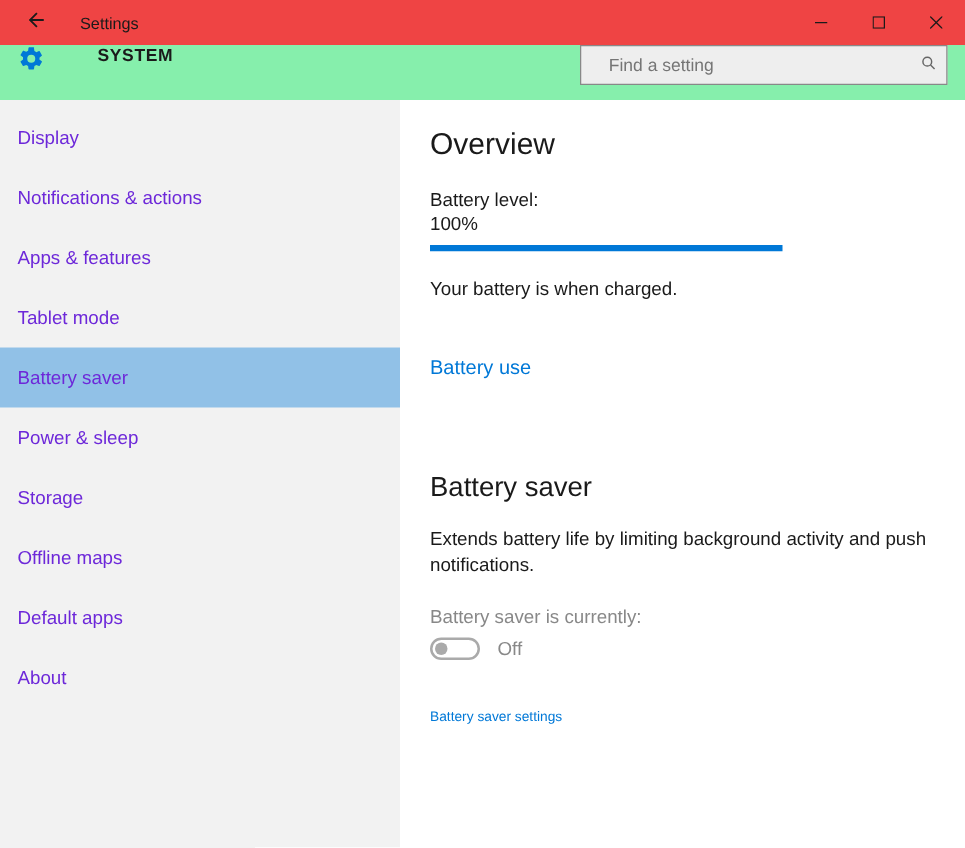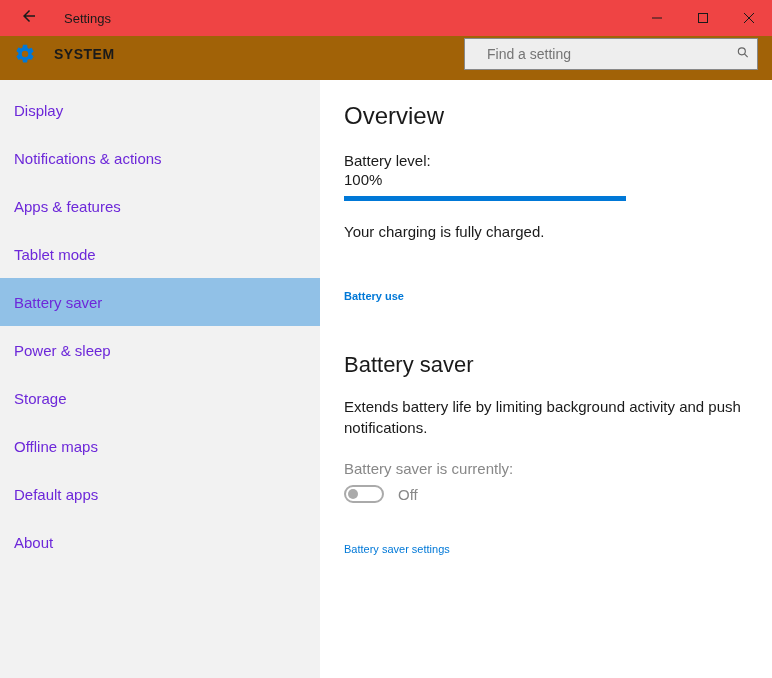--- a/index.html
+++ b/index.html
@@ -14,24 +14,25 @@
       padding-left: 20px;
     }
     .titlebar .back { width: 24px; font-size: 18px; color: #1a1a1a; cursor: pointer; }
     .titlebar .title { font-size: 13px; color: #1a1a1a; margin-left: 20px; }
     .titlebar .controls { margin-left: auto; display: flex; height: 100%; }
     .titlebar .controls .ctrl { width: 46px; display:flex; align-items:center; justify-content:center; cursor:pointer; font-size:12px; color:#1a1a1a;}
 
     
     .header {
       height: 44px;
-      background: #a16207;
+      background: #86efac;
       display: flex;
-      align-items: center;
+      align-items: flex-start;
       padding: 0 14px 8px 14px;
+      gap: 24px;
     }
     .gear { width: 22px; height: 22px; display:flex; align-items:center; justify-content:center; color:#0078d7;}
     .system-label { font-size: 14px; font-weight: 600; letter-spacing: 0.5px; margin-left: 18px; color:#1a1a1a;}
     .search-wrap { margin-left: auto; }
     .search {
       width: 294px;
       height: 32px;
       border: 1px solid #888;
       background: #eee;
       padding: 0 32px 0 22px;
@@ -78,21 +79,21 @@
     .content h1 { font-size: 24px; font-weight: 400; margin-bottom: 22px; }
     .content .label { font-size: 15px; margin-bottom: 2px; }
     .content .value { font-size: 15px; margin-bottom: 8px; }
     .progress {
       width: 282px;
       height: 5px;
       background: #0078d7;
       margin-bottom: 22px;
     }
     .content .status { font-size: 15px; margin-bottom: 46px; }
-    .link { color: #0078d7; font-size: 11px; cursor: pointer; margin-bottom: 40px; display:inline-block;font-weight:bold;}
+    .link { color: #0078d7; font-size: 16px; cursor: pointer; margin-bottom: 63px; display:inline-block;}
 
     .content h2 { font-size: 22px; font-weight: 400; margin-bottom: 18px; margin-top: 10px;}
     .content .desc { font-size: 15px; line-height: 1.4; margin-bottom: 22px; }
     .content .muted { color: #888; font-size: 15px; margin-bottom: 8px; }
 
     .toggle-row { display:flex; align-items:center; margin-bottom: 36px;}
     .toggle {
       width: 40px;
       height: 18px;
       border: 2px solid #aaa;
@@ -196,21 +197,21 @@
       <div class="sidebar-item">
         <span>About</span>
       </div>
     </div>
 
   <div class="content">
     <h1>Overview</h1>
     <div class="label">Battery level:</div>
     <div class="value">100%</div>
     <div class="progress"></div>
-    <div class="status">Your charging is fully charged.</div>
+    <div class="status">Your battery is when charged.</div>
     <span class="link">Battery use</span>
 
     <h2>Battery saver</h2>
     <div class="desc">Extends battery life by limiting background activity and push notifications.</div>
     <div class="muted">Battery saver is currently:</div>
     <div class="toggle-row">
       <div class="toggle">
         <div class="knob"></div>
       </div>
       <span class="toggle-label">Off</span>

